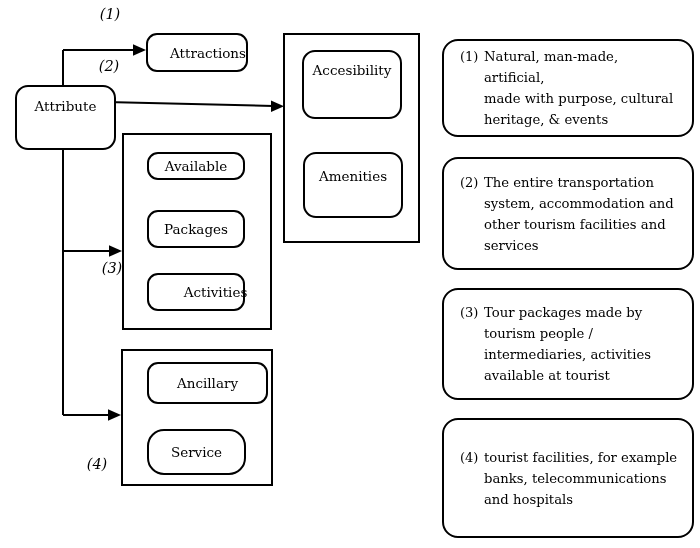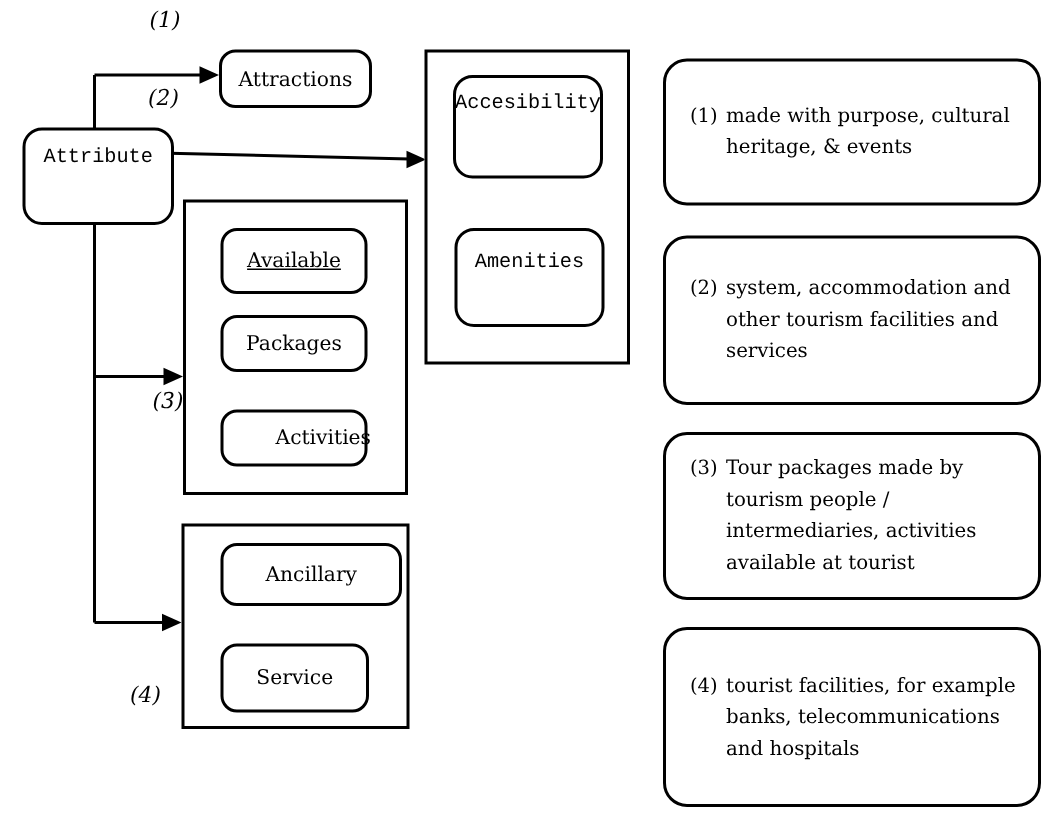--- a/index.html
+++ b/index.html
@@ -6,37 +6,37 @@
   body{width:700px;height:548px;position:relative;overflow:hidden;
        font-family:"DejaVu Serif", serif;color:#000;}
   .canvas{position:absolute;left:0;top:0;width:700px;height:548px;}
   svg.connectors{position:absolute;left:0;top:0;z-index:0;}
 
   
   .node{position:absolute;background:#fff;border:2px solid #000;
         box-sizing:border-box;display:flex;justify-content:center;
         font-size:13.5px;z-index:2;text-align:center;}
   .rounded{border-radius:11px;}
-  .rounded-lg{border-radius:13px;font-family:Liberation Mono, monospace;}
+  .rounded-lg{border-radius:13px;}
   .sharp{border-radius:0;z-index:1;}
   .v-center{align-items:center;}
   .v-top{align-items:flex-start;}
 
   #node-attribute{left:15px;top:85px;width:101px;height:65px;padding-top:11px;}
-  #node-attractions{left:146px;top:33px;width:102px;height:39px;}
+  #node-attractions{left:146px;top:33px;width:102px;height:39px;justify-content:flex-end;}
   #container-access{left:283px;top:33px;width:137px;height:210px;}
   #node-accessibility{left:302px;top:50px;width:100px;height:69px;padding-top:10px;}
   #node-amenities{left:303px;top:152px;width:100px;height:66px;padding-top:14px;}
   #container-package{left:122px;top:133px;width:150px;height:197px;}
-  #node-available{left:147px;top:152px;width:98px;height:44px;text-decoration:underline;}
+  #node-available{left:147px;top:152px;width:98px;height:28px;}
   #node-packages{left:147px;top:210px;width:98px;height:38px;}
   #node-activities{left:147px;top:273px;width:98px;height:38px;padding-left:39px;}
   #container-ancillary{left:121px;top:349px;width:152px;height:137px;}
   #node-ancillary{left:147px;top:362px;width:121px;height:42px;}
-  #node-service{left:147px;top:429px;width:99px;height:46px;}
+  #node-service{left:147px;top:429px;width:99px;height:46px;border-radius:17px;}
 
   
   .arrow-label{position:absolute;width:32px;text-align:center;
                font-style:italic;font-size:14.5px;z-index:2;}
   #label-1{left:94px;top:6px;}
   #label-2{left:93px;top:58px;}
   #label-3{left:96px;top:260px;}
   #label-4{left:81px;top:456px;}
 
   
@@ -111,30 +111,32 @@
 
   <div class="arrow-label" id="label-1">(1)</div>
   <div class="arrow-label" id="label-2">(2)</div>
   <div class="arrow-label" id="label-3">(3)</div>
   <div class="arrow-label" id="label-4">(4)</div>
 
   <div class="ann" id="ann-1">
     <div class="ann-row">
       <div class="ann-num">(1)</div>
       <div class="ann-text">
+        <div>Natural, man-made, artificial,</div>
         <div>made with purpose, cultural</div>
         <div>heritage, &amp; events</div>
       </div>
     </div>
   </div>
 
   <div class="ann" id="ann-2">
     <div class="ann-row">
       <div class="ann-num">(2)</div>
       <div class="ann-text">
+        <div>The entire transportation</div>
         <div>system, accommodation and</div>
         <div>other tourism facilities and</div>
         <div>services</div>
       </div>
     </div>
   </div>
 
   <div class="ann" id="ann-3">
     <div class="ann-row">
       <div class="ann-num">(3)</div>

